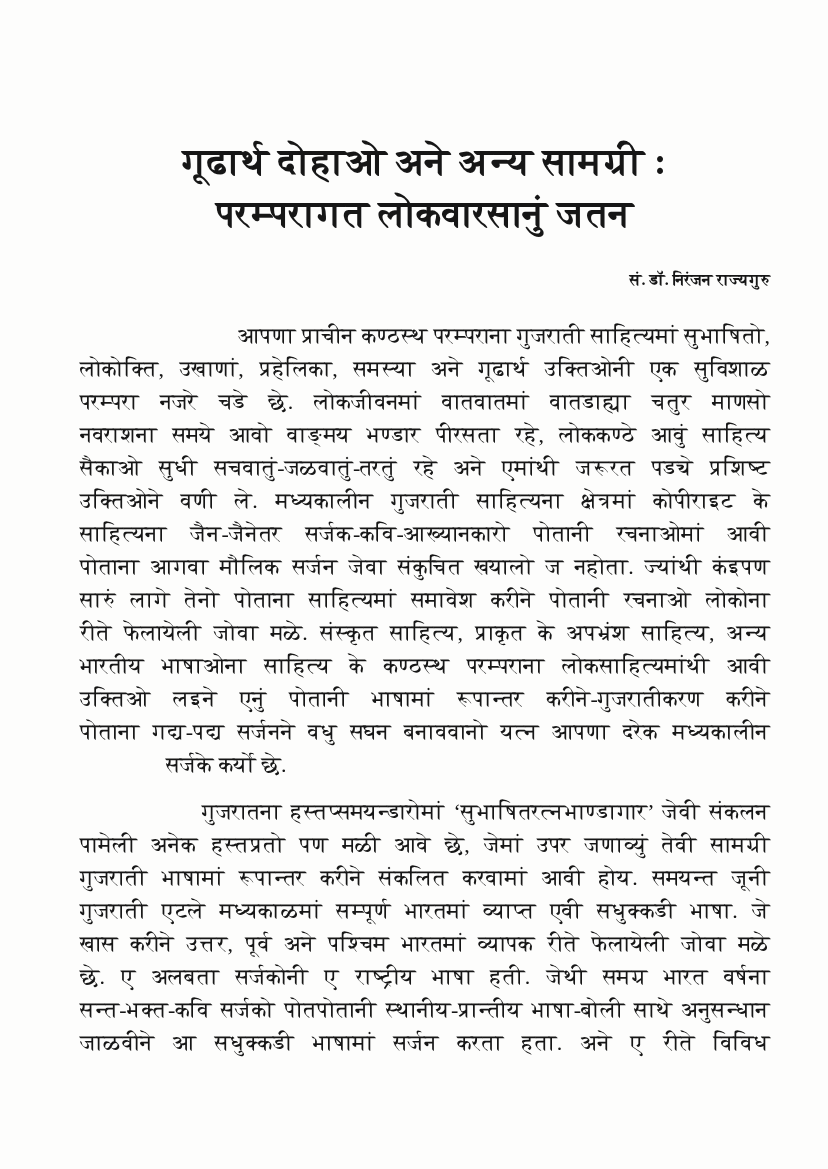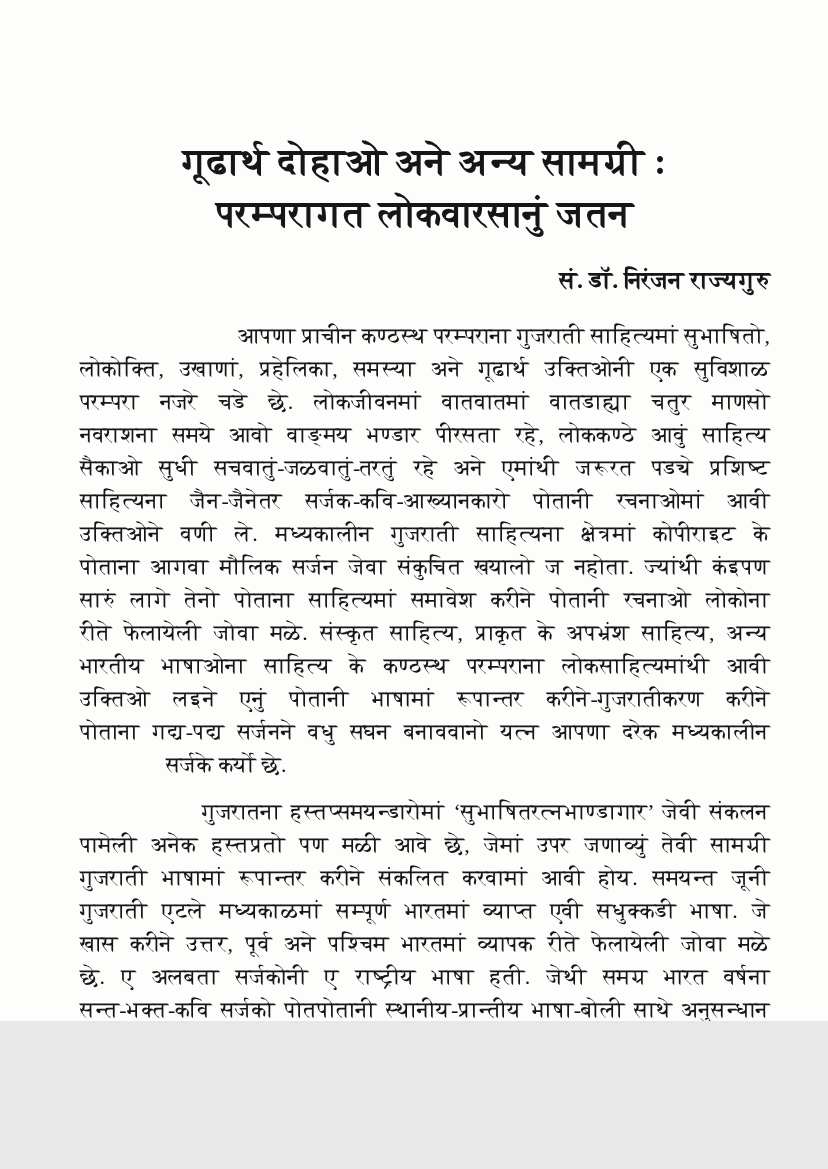--- a/index.html
+++ b/index.html
@@ -3,21 +3,21 @@
 <meta charset="utf-8">
 <style>
   html, body {
     margin: 0;
     padding: 0;
     background: #e8e8e8;
   }
   .page {
     position: relative;
     width: 828px;
-    height: 1021px;
+    height: 1169px;
     margin: 0 auto;
     background: #fdfdfc;
     color: #161616;
     font-family: "Liberation Serif", "DejaVu Serif", serif;
     overflow: hidden;
     box-sizing: border-box;
   }
   .content {
     position: absolute;
     left: 80px;
@@ -29,21 +29,21 @@
     text-align: center;
     font-size: 37px;
     line-height: 52px;
     font-weight: 700;
     letter-spacing: 0.5px;
   }
   .title-line { display: block; }
   .byline {
     margin-top: 14px;
     text-align: right;
-    font-size: 24px;
+    font-size: 16px;
     line-height: 30px;
     font-weight: 700;
   }
   .body-block {
     margin-top: 24px;
     font-size: 22px;
     font-weight: 400;
   }
   .para { display: block; }
   .line {
@@ -75,22 +75,22 @@
 
     <div class="byline">सं. डॉ. निरंजन राज्यगुरु</div>
 
     <div class="body-block">
       <div class="para para-0">
           <div class="line">आपणा प्राचीन कण्ठस्थ परम्पराना गुजराती साहित्यमां सुभाषितो,</div>
           <div class="line">लोकोक्ति, उखाणां, प्रहेलिका, समस्या अने गूढार्थ उक्तिओनी एक सुविशाळ</div>
           <div class="line">परम्परा नजरे चडे छे. लोकजीवनमां वातवातमां वातडाह्या चतुर माणसो</div>
           <div class="line">नवराशना समये आवो वाङ्मय भण्डार पीरसता रहे, लोककण्ठे आवुं साहित्य</div>
           <div class="line">सैकाओ सुधी सचवातुं-जळवातुं-तरतुं रहे अने एमांथी जरूरत पड्ये प्रशिष्ट</div>
+          <div class="line">उक्तिओने वणी ले. मध्यकालीन गुजराती साहित्यना क्षेत्रमां कोपीराइट के</div>
           <div class="line">साहित्यना जैन-जैनेतर सर्जक-कवि-आख्यानकारो पोतानी रचनाओमां आवी</div>
-          <div class="line">उक्तिओने वणी ले. मध्यकालीन गुजराती साहित्यना क्षेत्रमां कोपीराइट के</div>
           <div class="line">पोताना आगवा मौलिक सर्जन जेवा संकुचित खयालो ज नहोता. ज्यांथी कंइपण</div>
           <div class="line">सारुं लागे तेनो पोताना साहित्यमां समावेश करीने पोतानी रचनाओ लोकोना</div>
           <div class="line">रीते फेलायेली जोवा मळे. संस्कृत साहित्य, प्राकृत के अपभ्रंश साहित्य, अन्य</div>
           <div class="line">भारतीय भाषाओना साहित्य के कण्ठस्थ परम्पराना लोकसाहित्यमांथी आवी</div>
           <div class="line">उक्तिओ लइने एनुं पोतानी भाषामां रूपान्तर करीने-गुजरातीकरण करीने</div>
           <div class="line">पोताना गद्य-पद्य सर्जनने वधु सघन बनाववानो यत्न आपणा दरेक मध्यकालीन</div>
           <div class="line">सर्जके कर्यो छे.</div>
         </div>
       <div class="para para-1">
           <div class="line">गुजरातना हस्तप्समयन्डारोमां ‘सुभाषितरत्नभाण्डागार’ जेवी संकलन</div>

